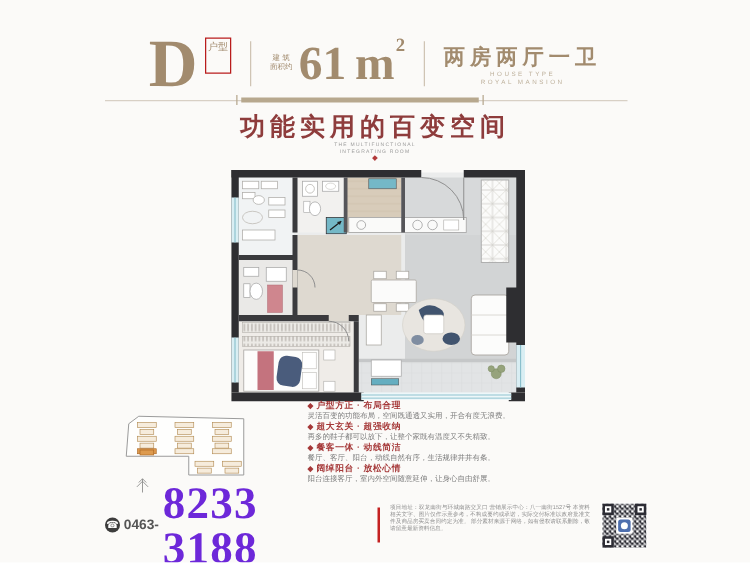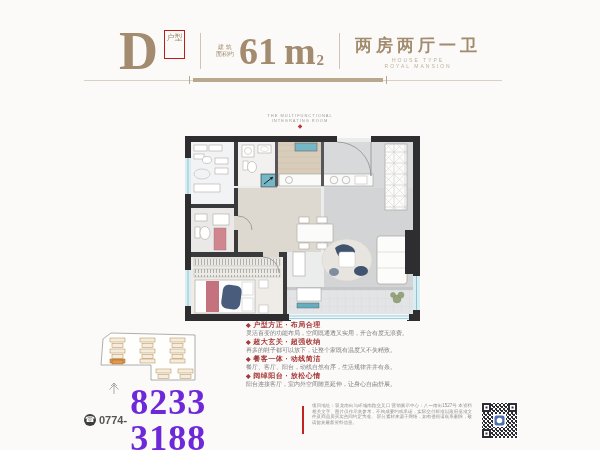--- a/index.html
+++ b/index.html
@@ -9,21 +9,21 @@
   .header{position:absolute;left:85px;top:24px;width:430px;height:54px;
           display:flex;align-items:center;justify-content:center;}
   .d-letter{font-family:"Liberation Serif",serif;font-size:54px;font-weight:bold;
             color:#a28b6e;line-height:1;letter-spacing:0;}
   .type-box{width:17px;height:25px;border:1px solid #b91c1c;color:#a28b6e;font-size:8px;
             line-height:10px;text-align:center;word-break:break-all;padding:2px 1px 0 1px;
             margin:-14px 0 0 6px;}
   .vdiv{width:1px;height:36px;background:#cfc4b4;margin:0 15px;}
   .area-label{color:#a28b6e;font-size:6px;line-height:7px;text-align:center;margin-right:5px;}
   .area-value{font-family:"Liberation Serif",serif;font-size:38px;font-weight:bold;
-              color:#a28b6e;line-height:1;display:flex;align-items:flex-end;}
+              color:#a28b6e;line-height:1;display:flex;align-items:flex-start;}
   .area-value .unit-m{margin-left:7px;}
   .area-value sup{font-size:15px;margin-left:1px;transform:translateY(-2px);}
   .rooms{text-align:center;color:#a28b6e;}
   .rooms-main{font-size:17px;font-weight:bold;letter-spacing:4px;font-family:"Liberation Serif",serif;}
   .rooms-sub{font-size:5px;color:#bdb09b;letter-spacing:2px;line-height:6px;margin-top:4px;}
   .rooms-sub span{display:block;}
   
   .rule{position:absolute;top:80px;left:84px;width:418px;height:1px;background:#d8d0c5;}
   .rule-band{position:absolute;top:78px;left:193px;width:190px;height:4px;background:#b7a88e;}
   .rule-band::before,.rule-band::after{content:"";position:absolute;top:-2px;width:1px;height:8px;background:#b7a88e;}
@@ -84,20 +84,21 @@
       <span class="rooms-sub">
         <span>HOUSE TYPE</span>
         <span>ROYAL MANSION</span>
       </span>
     </span>
   </div>
 
   <div class="rule"></div>
   <div class="rule-band"></div>
 
+  <div class="hero-title">功能实用的百变空间</div>
   <div class="hero-sub">
     <span>THE MULTIFUNCTIONAL</span>
     <span>INTEGRATING ROOM</span>
   </div>
   <div class="hero-orn">◆</div>
 
   <svg class="floorplan" viewBox="0 0 235 195" xmlns="http://www.w3.org/2000/svg">
     <defs>
       <pattern id="wood" width="8" height="6" patternUnits="userSpaceOnUse">
         <rect width="8" height="6" fill="#d8ccba"></rect>
@@ -284,21 +285,21 @@
     <div class="f-title"><span class="blt">◆</span><span>超大玄关 · 超强收纳</span></div>
     <div class="f-desc">再多的鞋子都可以放下，让整个家既有温度又不失精致。</div>
     <div class="f-title"><span class="blt">◆</span><span>餐客一体 · 动线简洁</span></div>
     <div class="f-desc">餐厅、客厅、阳台，动线自然有序，生活规律井井有条。</div>
     <div class="f-title"><span class="blt">◆</span><span>阔绰阳台 · 放松心情</span></div>
     <div class="f-desc">阳台连接客厅，室内外空间随意延伸，让身心自由舒展。</div>
   </div>
 
   <div class="contact">
     <span class="phone-ic">☎</span>
-    <span class="area-code">0774-</span>
+    <span class="area-code">0463-</span>
     <span class="phone-num">8233 3188</span>
     <span class="red-div"></span>
     <span class="disclaimer">
       <span>项目地址：双龙南街与环城南路交叉口 营销展示中心：八一南街1527号</span>
       <span>本资料相关文字、图片仅作示意参考，不构成要约或承诺，实际交付标准以政府批准文件及商品房买卖合同约定为准。</span>
       <span>部分素材来源于网络，如有侵权请联系删除，敬请留意最新资料信息。</span>
     </span>
     <svg class="qr" viewBox="0 0 37 37" xmlns="http://www.w3.org/2000/svg">
       <defs>
         <pattern id="qrp" width="4" height="4" patternUnits="userSpaceOnUse">

